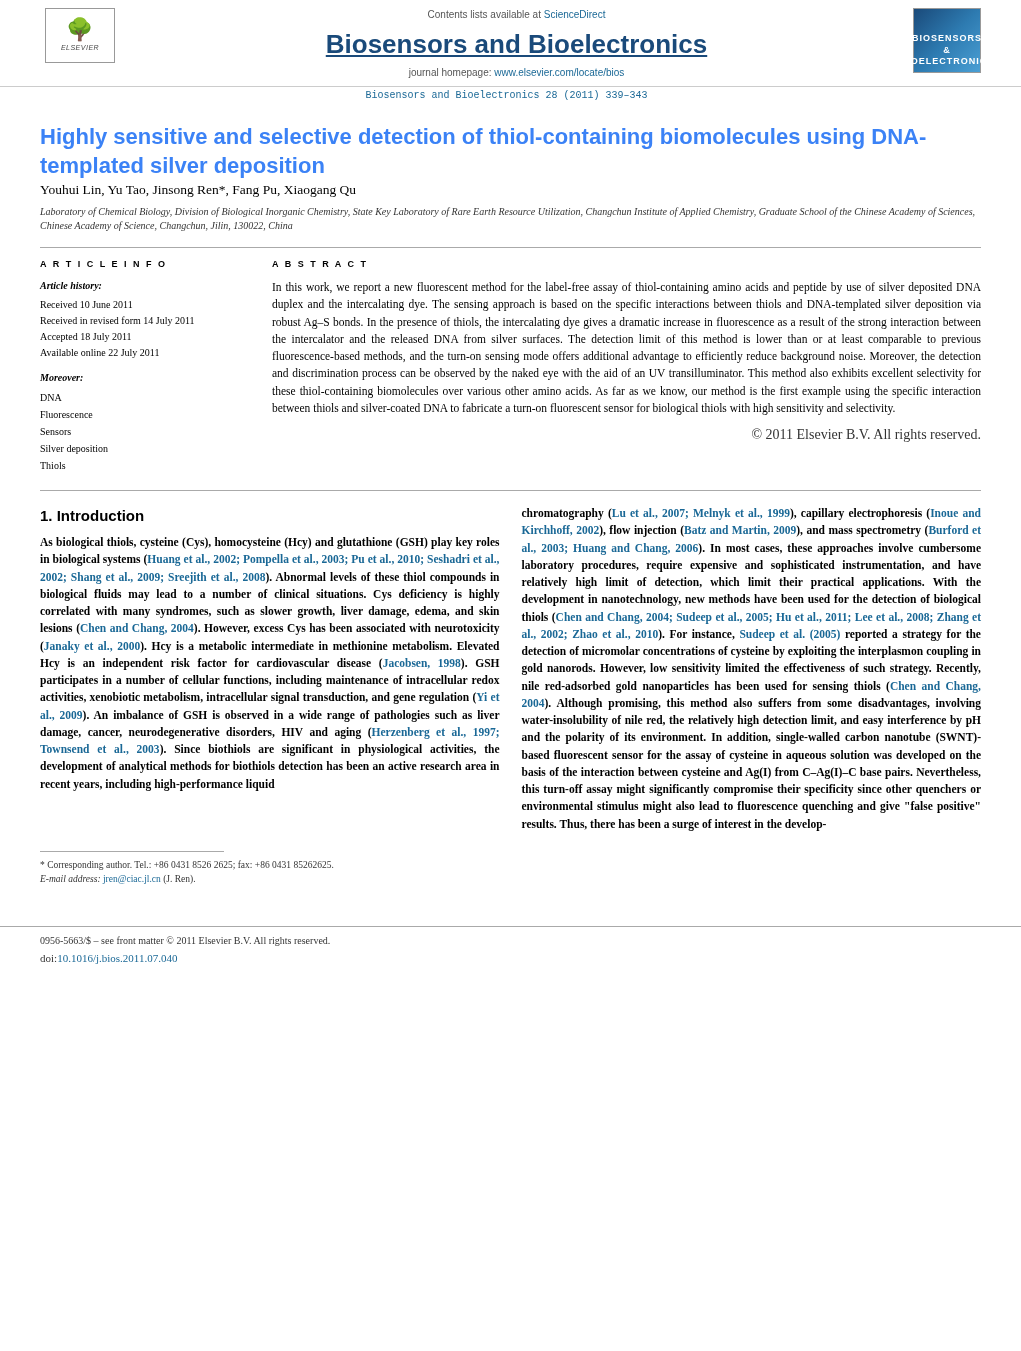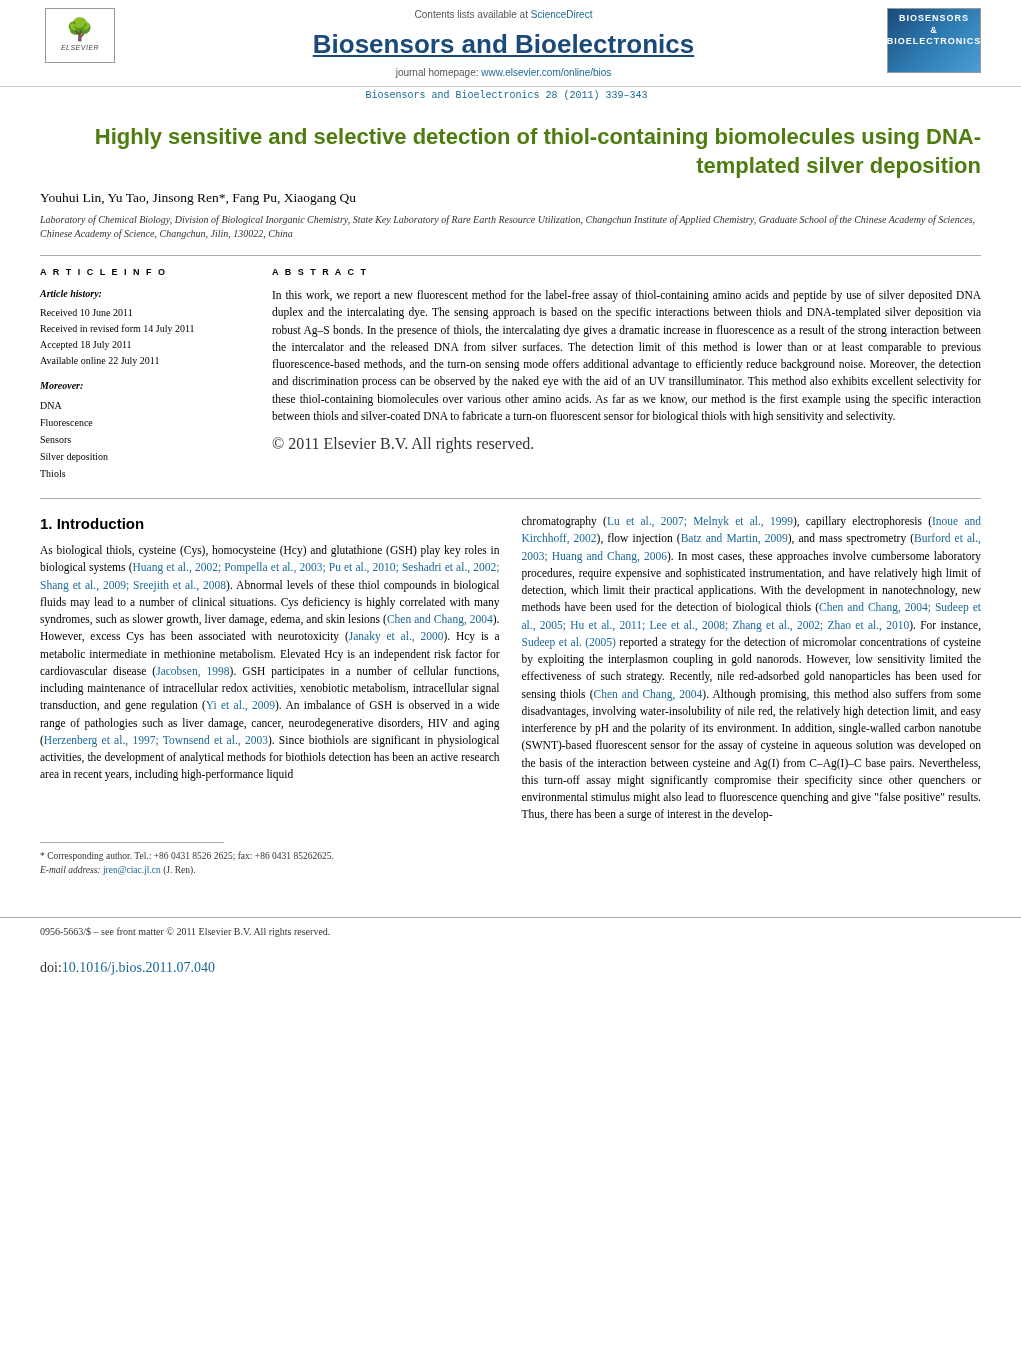--- a/index.html
+++ b/index.html
@@ -76,25 +76,25 @@
       text-decoration: underline;
     }
 
     .journal-homepage {
       font-size: 10px;
       color: #555;
       font-family: Arial, sans-serif;
     }
 
     .journal-logo-right {
-      width: 94px;
+      width: 68px;
       height: 65px;
       border: 1px solid #999;
       display: flex;
-      align-items: flex-start;
+      align-items: flex-end;
       justify-content: center;
       font-size: 9px;
       font-family: Arial, sans-serif;
       color: #1a4a7a;
       font-weight: bold;
       text-align: center;
       background: linear-gradient(135deg, #1a4a7a 0%, #2d7ab0 50%, #4a9fd4 100%);
       color: white;
       padding: 4px;
     }
@@ -109,24 +109,23 @@
 
     
     .article-content {
       padding: 20px 40px;
     }
 
     .article-title {
       font-size: 22px;
       font-family: Arial, sans-serif;
       font-weight: bold;
-      color: #4d7c0f;
-      margin-bottom: 8px;
+      color: #3b82f6;
+      margin-bottom: 0;
       line-height: 1.3;
-      text-align: right;
     }
 
     .authors {
       font-size: 13.5px;
       margin-bottom: 6px;
       color: #000;
     }
 
     .affiliation {
       font-size: 10px;
@@ -197,21 +196,22 @@
     }
 
     .abstract-text {
       font-size: 11.5px;
       line-height: 1.5;
       color: #000;
       text-align: justify;
     }
 
     .copyright-line {
-      font-size: 16px;
+      text-align: right;
+      font-size: 14px;
       margin-top: 8px;
       color: #333;
     }
 
     
     .body-content {
       display: flex;
       gap: 22px;
       margin-top: 16px;
       border-top: 1px solid #aaa;
@@ -232,39 +232,40 @@
       font-weight: bold;
       margin-bottom: 8px;
     }
 
     .body-paragraph {
       font-size: 11.5px;
       line-height: 1.5;
       color: #000;
       text-align: justify;
       margin-bottom: 8px;
+      font-weight: bold;
     }
 
     
     .page-footer {
       border-top: 1px solid #aaa;
       padding: 6px 40px;
       font-size: 10px;
       color: #333;
       margin-top: 20px;
     }
 
     .footer-note {
       font-size: 10px;
       line-height: 1.5;
     }
 
     .footer-doi {
-      font-size: 14px;
-      margin-top: 19px;
+      font-size: 11px;
+      margin-top: 3px;
     }
 
     
     .footnote-divider {
       border-top: 1px solid #aaa;
       margin: 10px 0 6px 0;
       width: 40%;
     }
 
     .footnote-text {
@@ -291,21 +292,21 @@
       </div>
     </div>
 
     <div class="header-center">
       <div class="journal-top-link">
         Contents lists available at <span style="color:#1a6896;">ScienceDirect</span>
       </div>
       <div class="journal-name">Biosensors and Bioelectronics</div>
       <div class="journal-homepage">
         <span>journal homepage:</span>
-        <span style="color:#1a6896;">www.elsevier.com/online/bios</span>
+        <span style="color:#1a6896;">www.elsevier.com/locate/bios</span>
       </div>
     </div>
 
     <div class="journal-logo-right">
       <div style="font-size:9px; font-weight:bold; letter-spacing:1px; line-height:1.3; text-align:center;">
         BIOSENSORS<br>&amp;<br>BIOELECTRONICS
       </div>
     </div>
   </div>
 

